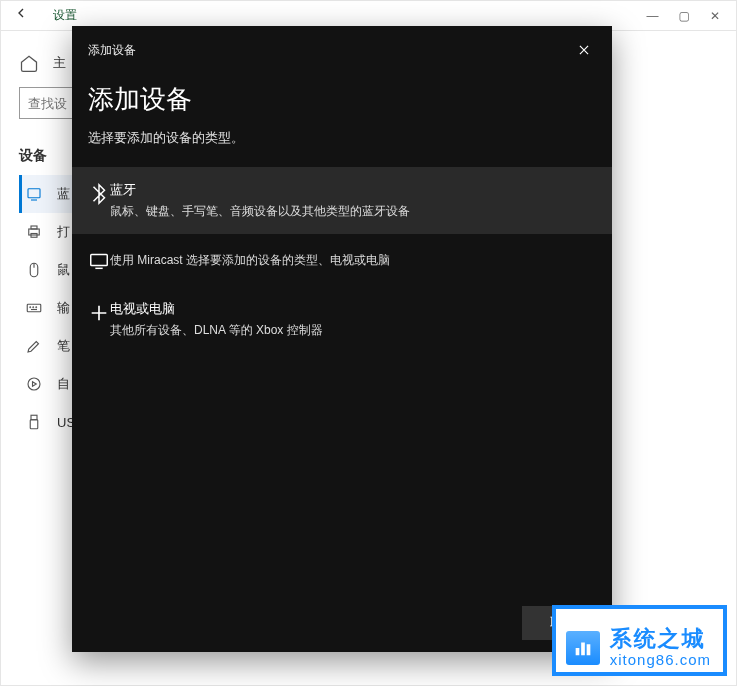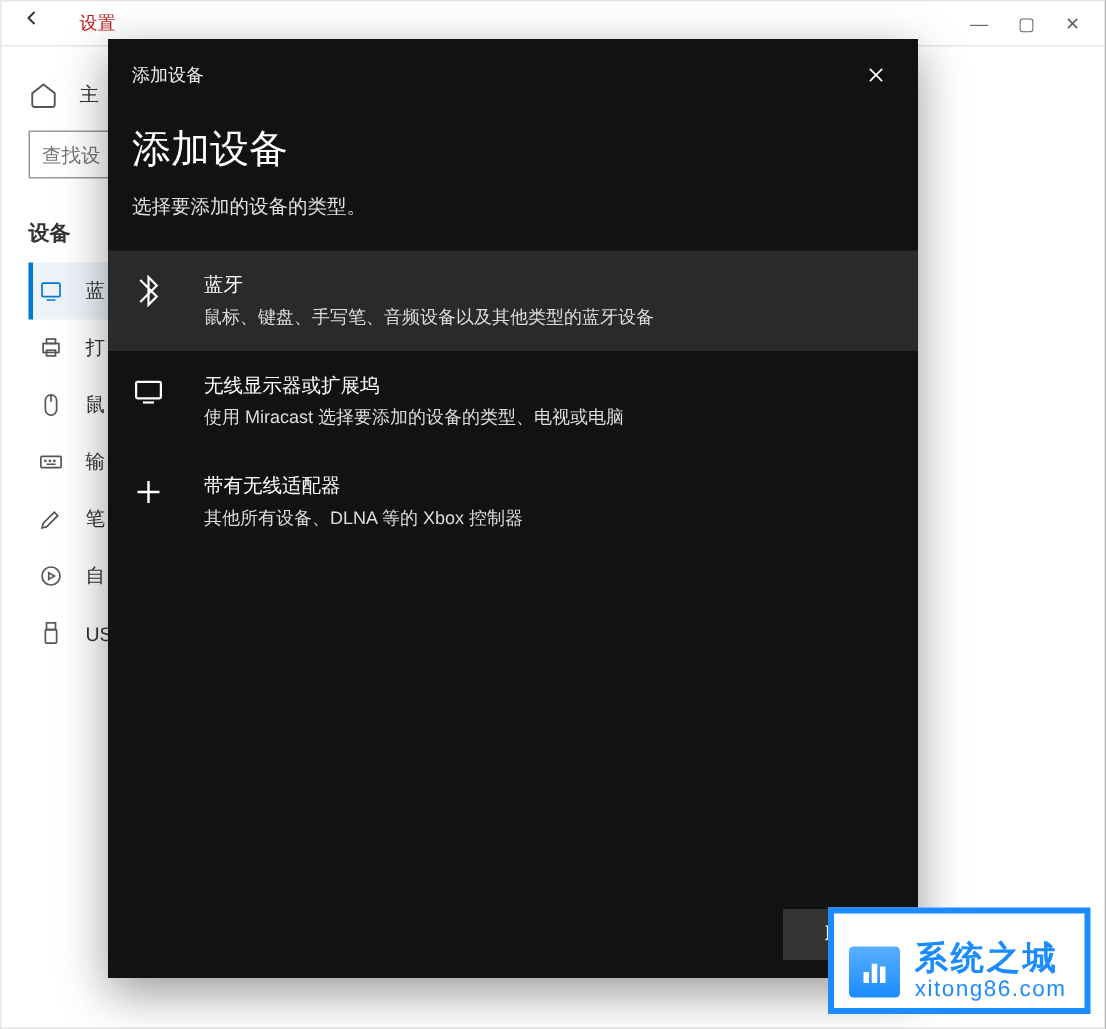--- a/index.html
+++ b/index.html
@@ -31,21 +31,21 @@
       text-align: center;
       color: #333;
       font-size: 16px;
       line-height: 30px;
       cursor: pointer;
     }
     .titlebar-title {
       flex: 1;
       padding-left: 20px;
       font-size: 12px;
-      color: #b91c1c;
+      color: #14532d;
     }
     .win-controls {
       display: flex;
       gap: 20px;
       color: #666;
       font-size: 12px;
       padding-right: 8px;
     }
 
     .settings-body {
@@ -133,21 +133,21 @@
     }
     .dialog-subtitle {
       font-size: 13px;
       color: #e0e0e0;
       padding: 8px 16px 20px 16px;
       font-family: Liberation Serif, serif;
     }
     .option {
       display: flex;
       padding: 14px 16px;
-      gap: 26px;
+      gap: 0;
       align-items: flex-start;
       cursor: pointer;
     }
     .option.selected {
       background: #2a2a2a;
     }
     .option-icon {
       width: 22px; height: 22px; margin-top: 2px; color: #fff; flex-shrink: 0;
     }
     .option-text .opt-title { font-size: 13px; color: #fff; }
@@ -301,31 +301,30 @@
       <div class="opt-desc">鼠标、键盘、手写笔、音频设备以及其他类型的蓝牙设备</div>
     </div>
   </div>
 
   <div class="option">
     <svg class="option-icon" viewBox="0 0 24 24" stroke="#fff" fill="none" stroke-width="1.6">
         <rect x="3" y="5" width="18" height="12" rx="1"></rect>
         <path d="M8 20h8"></path>
       </svg>
     <div class="option-text">
-      <div class="opt-title">无线显示器或扩展坞</div>
       <div class="opt-desc">使用 Miracast 选择要添加的设备的类型、电视或电脑</div>
     </div>
   </div>
 
   <div class="option">
     <svg class="option-icon" viewBox="0 0 24 24" stroke="#fff" fill="none" stroke-width="1.8">
         <path d="M12 4v16M4 12h16"></path>
       </svg>
     <div class="option-text">
-      <div class="opt-title">带有无线适配器</div>
+      <div class="opt-title">电视或电脑</div>
       <div class="opt-desc">其他所有设备、DLNA 等的 Xbox 控制器</div>
     </div>
   </div>
 
   <div class="dialog-footer">
     <button class="btn">取消</button>
   </div>
 </div>
 
 <div class="watermark">

